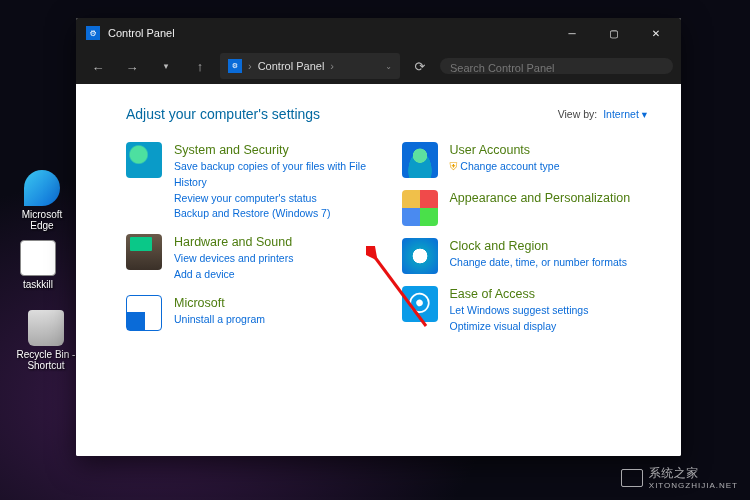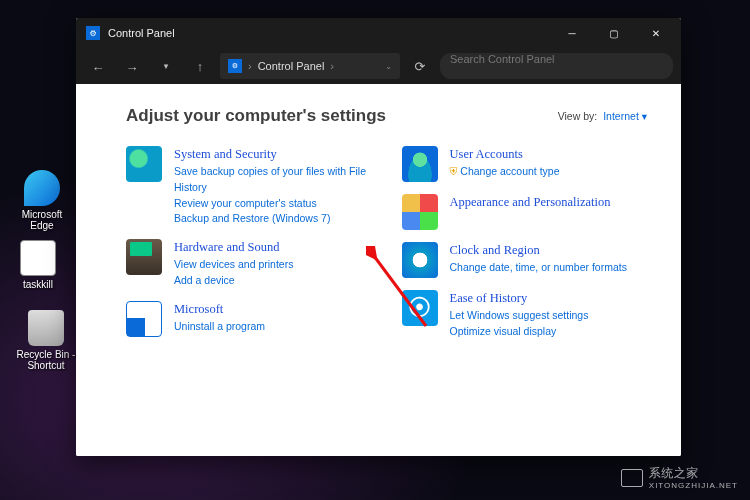--- a/index.html
+++ b/index.html
@@ -14,32 +14,32 @@
   .titlebar { height: 30px; background: #1c1c1c; color: #eee; display: flex; align-items: center; padding: 0 4px 0 10px; font-size: 11px; }
   .titlebar .ti { width: 14px; height: 14px; background: #0a6bd8; margin-right: 8px; display: inline-flex; align-items: center; justify-content: center; font-size: 8px; color: #fff; }
   .winbtns { margin-left: auto; display: flex; }
   .winbtn { width: 42px; height: 30px; display: flex; align-items: center; justify-content: center; color: #eee; font-size: 10px; }
   .toolbar { height: 36px; background: #1c1c1c; display: flex; align-items: center; padding: 0 8px; gap: 6px; }
   .navbtn { width: 28px; height: 28px; display: flex; align-items: center; justify-content: center; color: #bbb; font-size: 13px; border-radius: 3px; }
   .breadcrumb { flex: 0 0 180px; height: 26px; background: #2a2a2a; border-radius: 3px; display: flex; align-items: center; padding: 0 8px; color: #ddd; font-size: 11px; gap: 6px; }
   .breadcrumb .bi { width: 14px; height: 14px; background: #0a6bd8; display: inline-flex; align-items: center; justify-content: center; font-size: 7px; color: #fff; }
   .breadcrumb .ch { color: #888; font-size: 8px; margin-left: auto; }
   .refresh { width: 28px; }
-  .search { flex: 1; height: 26px; background: #2a2a2a; border-radius: 11px; display: flex; align-items: flex-start; padding: 0 10px; color: #777; font-size: 11px; }
+  .search { flex: 1; height: 16px; background: #2a2a2a; border-radius: 11px; display: flex; align-items: flex-end; padding: 0 10px; color: #777; font-size: 11px; }
   .content { flex: 1; background: #fff; padding: 22px 34px 10px 50px; position: relative; overflow: hidden; }
   .hdr { display: flex; align-items: center; margin-bottom: 20px; }
-  .hdr h1 { color: #404040; font-size: 17px; font-weight: 700; }
+  .hdr h1 { color: #0369a1; font-size: 14px; font-weight: 400; }
   .viewby { margin-left: auto; font-size: 10.5px; color: #444; display: flex; align-items: center; gap: 6px; }
   .viewby a { color: #0a6bd8; text-decoration: none; }
   .cols { display: flex; gap: 30px; }
   .col { flex: 1; display: flex; flex-direction: column; gap: 12px; }
   .cat { display: flex; gap: 12px; }
   .cat .cico { width: 36px; height: 36px; flex: none; border-radius: 4px; }
   .cat .body { padding-top: 1px; }
-  .cat h2 { color: #1d4ed8; font-size: 12.5px; font-weight: 400; margin-bottom: 2px; cursor: pointer; font-family: Liberation Serif, serif; }
+  .cat h2 { color: #4d7c0f; font-size: 12.5px; font-weight: 400; margin-bottom: 2px; cursor: pointer; }
   .cat .sub { color: #0a6bd8; font-size: 10.5px; line-height: 1.5; cursor: pointer; }
   .ico-shield { background: radial-gradient(circle at 35% 35%, #4de0a0 25%, #0a9bc8 30%); border-radius: 50% 50% 50% 4px; }
   .ico-net { background: linear-gradient(135deg, #3bd0f0, #0a6bd8); position: relative; }
   .ico-net::after { content: ""; position: absolute; right: -4px; bottom: -4px; width: 18px; height: 14px; background: #0a9bc8; border-radius: 2px; }
   .ico-hw { background: linear-gradient(#6a5a4a, #3a3028); border-radius: 3px; position: relative; }
   .ico-hw::before { content: ""; position: absolute; left: 4px; top: 3px; width: 22px; height: 14px; background: #0ac888; border-radius: 1px; }
   .ico-prog { background: #fff; border: 1px solid #0a6bd8; position: relative; }
   .ico-prog::before { content: ""; position: absolute; left: 0; bottom: 0; width: 18px; height: 18px; background: #0a6bd8; }
   .ico-user { background: radial-gradient(circle at 50% 38%, #5de0a0 24%, transparent 26%), radial-gradient(ellipse at 50% 80%, #0a9bc8 45%, transparent 47%), #0a6bd8; border-radius: 50%; }
   .ico-app { background: conic-gradient(#f04a4a 0 25%, #4ae04a 0 50%, #4a8af0 0 75%, #f0c04a 0 100%); border-radius: 3px; }
@@ -151,21 +151,21 @@
         <div class="cat">
           <div class="cico ico-clock"></div>
           <div class="body">
             <h2>Clock and Region</h2>
             <div class="sub">Change date, time, or number formats</div>
           </div>
         </div>
         <div class="cat">
           <div class="cico ico-ease">⦿</div>
           <div class="body">
-            <h2>Ease of History</h2>
+            <h2>Ease of Access</h2>
             <div class="sub">Let Windows suggest settings</div>
             <div class="sub">Optimize visual display</div>
           </div>
         </div>
       </div>
     </div>
 
     <svg class="arrow" width="70" height="90">
       <defs>
           <marker id="ah" markerWidth="8" markerHeight="8" refX="2" refY="4" orient="auto">

